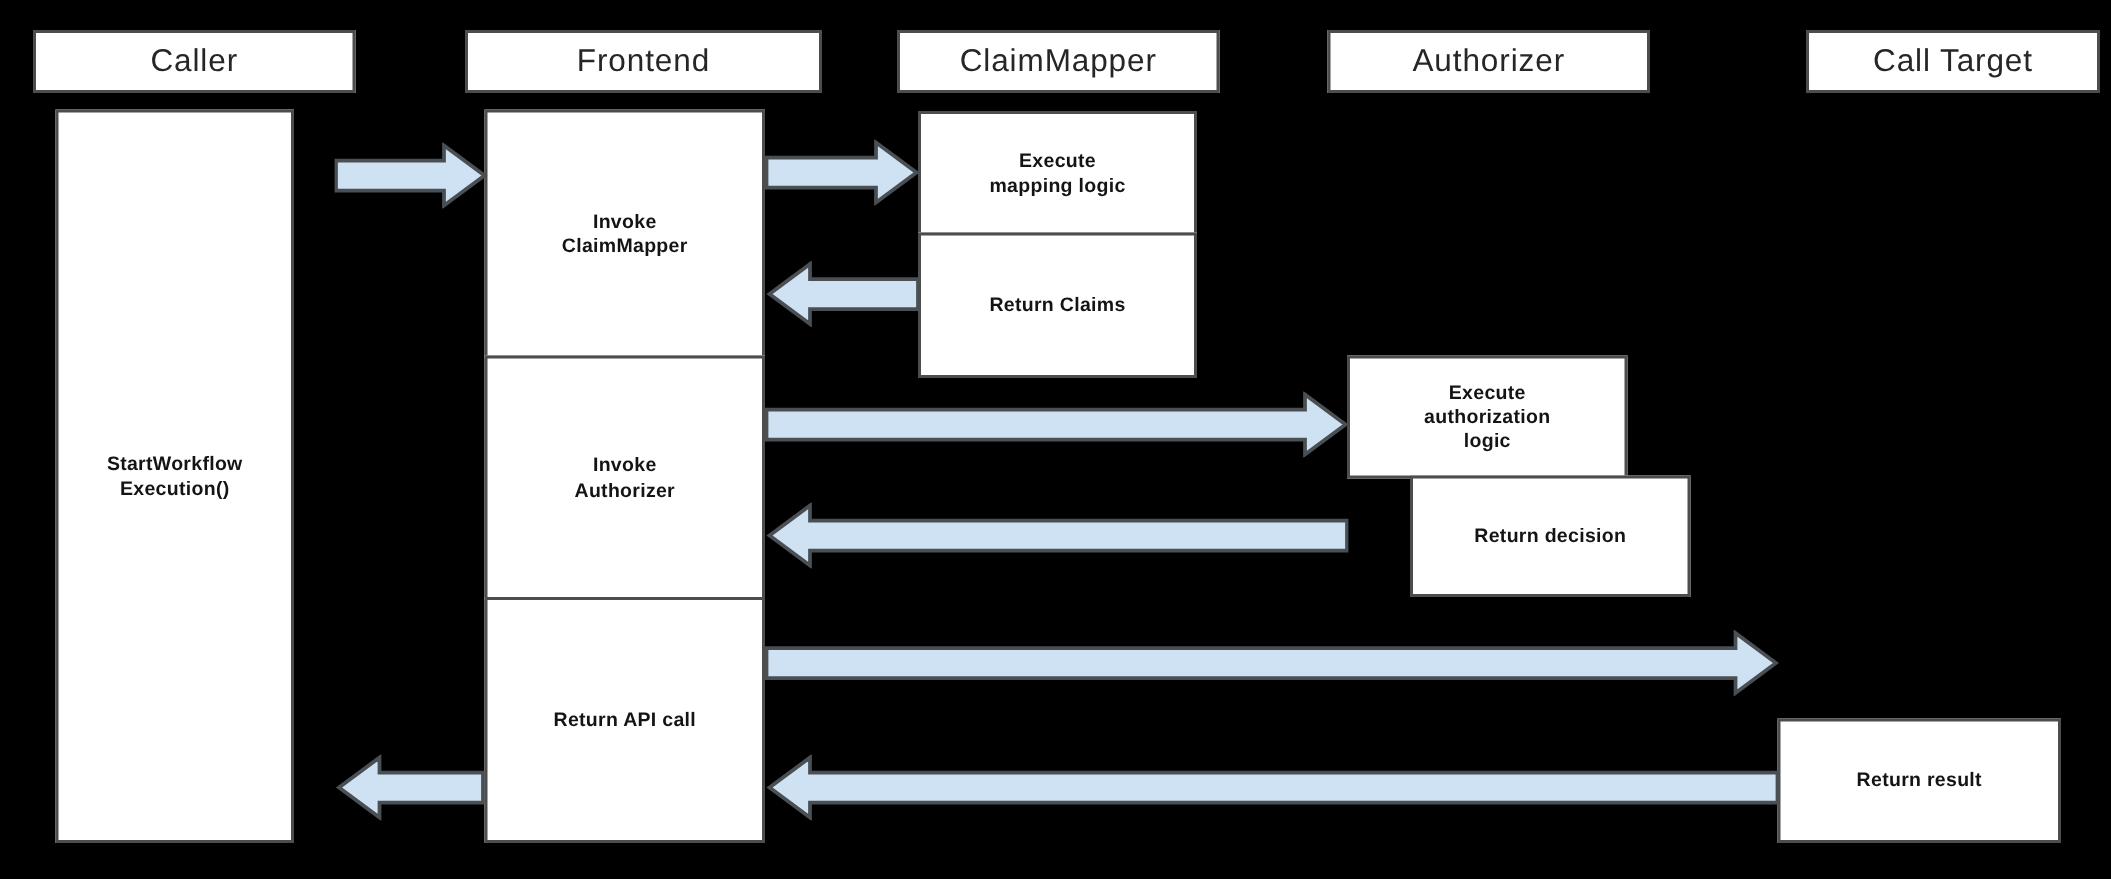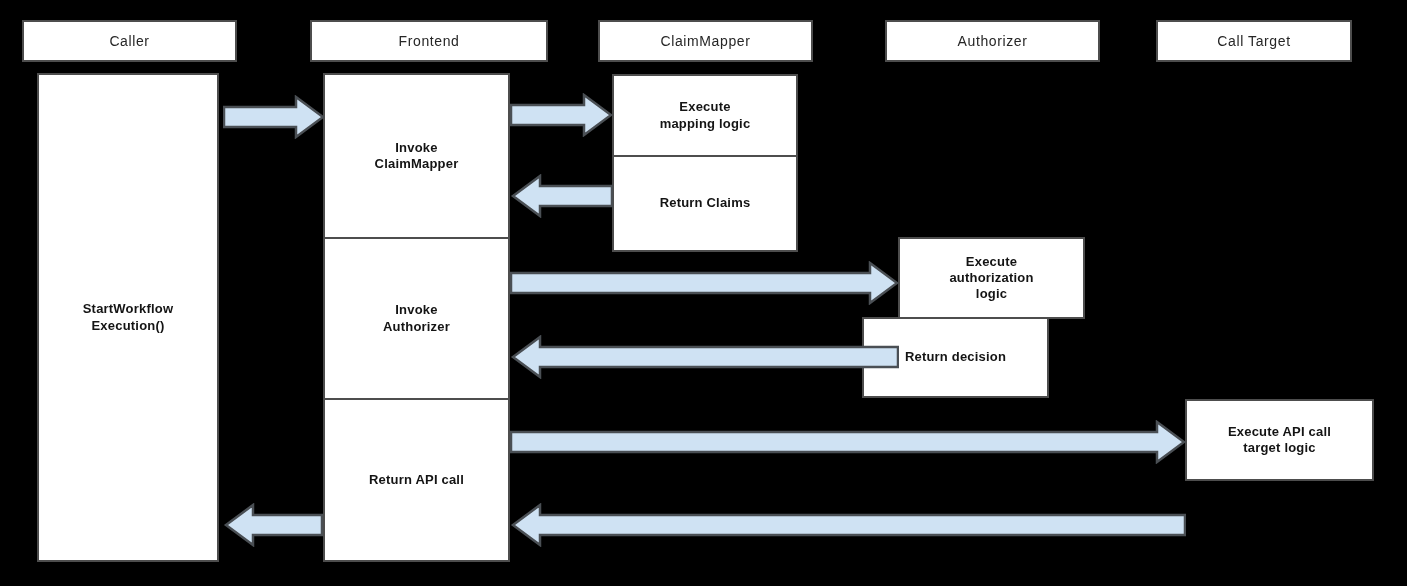--- a/index.html
+++ b/index.html
@@ -14,21 +14,21 @@
   .hdr {
     position: absolute;
     top: 20px;
     height: 42px;
     background: var(--box-fill, #fff);
     border: 2px solid var(--box-border, #4d4d4d);
     box-sizing: border-box;
     display: flex;
     align-items: center;
     justify-content: center;
-    font-size: 14px;
+    font-size: 21px;
     font-weight: 400;
     color: var(--text, #262626);
     letter-spacing: 0.6px;
   }
   .act {
     position: absolute;
     background: var(--box-fill, #fff);
     border: 2px solid var(--box-border, #4d4d4d);
     box-sizing: border-box;
     display: flex;
@@ -52,42 +52,41 @@
 </style>
 </head>
 <body>
 
 <div class="stage">
 
   <div class="hdr" style="left:22px;width:215px">Caller</div>
   <div class="hdr" style="left:310px;width:238px">Frontend</div>
   <div class="hdr" style="left:598px;width:215px">ClaimMapper</div>
   <div class="hdr" style="left:885px;width:215px">Authorizer</div>
-  <div class="hdr" style="left:1156px;width:196px">Call Target</div>
+  <div class="hdr" style="left:1204px;width:196px">Call Target</div>
 
-  <div class="act" style="left:37px;top:73px;width:182px;height:489px">StartWorkflow
+  <div class="act" style="left:37px;top:73px;width:159px;height:489px">StartWorkflow
 Execution()</div>
 
   <div class="act" style="left:323px;top:73px;width:187px;height:166px">Invoke
 ClaimMapper</div>
   <div class="act" style="left:323px;top:237px;width:187px;height:163px">Invoke
 Authorizer</div>
   <div class="act" style="left:323px;top:398px;width:187px;height:164px">Return API call</div>
 
   <div class="act" style="left:612px;top:74px;width:186px;height:83px">Execute
 mapping logic</div>
   <div class="act" style="left:612px;top:155px;width:186px;height:97px">Return Claims</div>
 
   <div class="act" style="left:898px;top:237px;width:187px;height:82px">Execute
 authorization
 logic</div>
-  <div class="act" style="left:862px;top:317px;width:187px;height:81px">Return decision</div>
+  <div class="act" style="left:940px;top:317px;width:187px;height:81px">Return decision</div>
 
-  <div class="act" style="left:1185px;top:399px;width:189px;height:82px">Execute API call
-target logic</div>
+  <div class="act" style="left:1185px;top:479px;width:189px;height:83px">Return result</div>
 
   <svg class="arrow" style="left:223px;top:95px" width="102" height="44">
     <polygon points="1,12 73,12 73,2 100,22 73,42 73,32 1,32"></polygon>
   </svg>
 
   <svg class="arrow" style="left:510px;top:93px" width="103" height="44">
     <polygon points="1,12 74,12 74,2 101,22 74,42 74,32 1,32"></polygon>
   </svg>
 
   <svg class="arrow" style="left:510px;top:174px" width="103" height="44">

